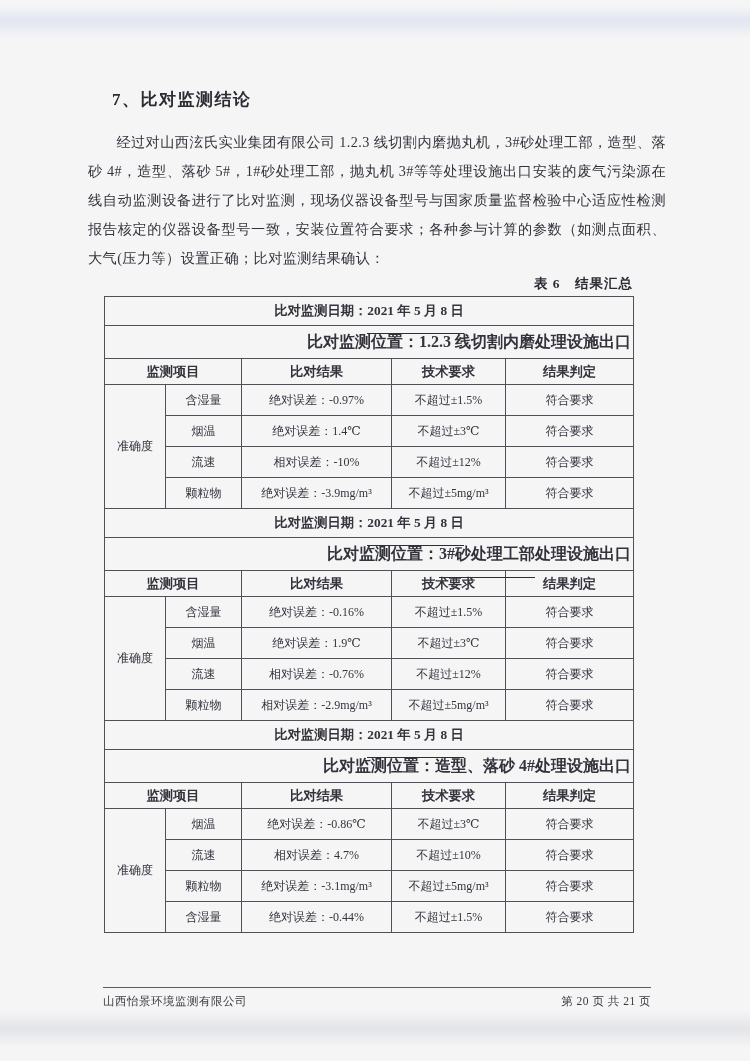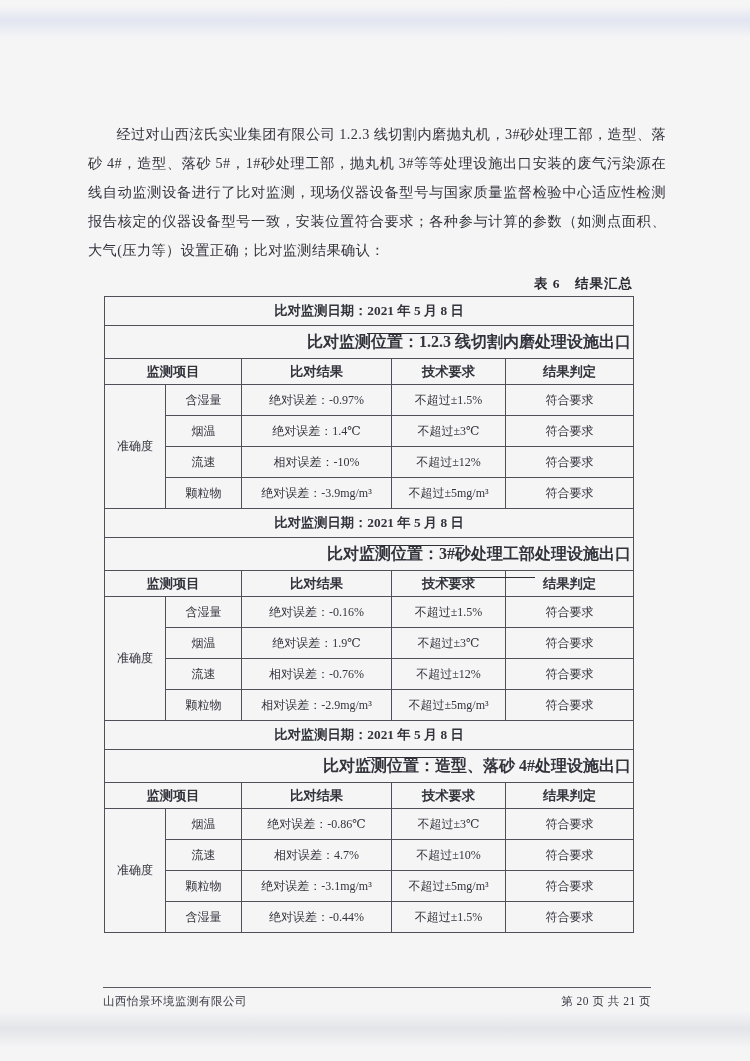--- a/index.html
+++ b/index.html
@@ -23,21 +23,21 @@
   .band-bottom {
     position:absolute; top:1010px; left:0; width:750px; height:38px;
     background:linear-gradient(180deg, rgba(196,198,208,0) 0%, rgba(196,198,208,0.35) 50%, rgba(196,198,208,0) 100%);
   }
   .title {
     position:absolute; top:88px; left:112px;
     font-size:17px; font-weight:bold; letter-spacing:1.5px;
     color:#2b2b33;
   }
   .body-par {
-    position:absolute; top:120px; left:88px; width:578px;
+    position:absolute; top:128px; left:88px; width:578px;
     font-size:14.2px; line-height:29px;
     text-align:justify; text-indent:2em;
     letter-spacing:0.4px;
     color:#33333c;
   }
   .caption {
     position:absolute; top:275px; left:104px; width:529px;
     text-align:right; font-weight:bold; font-size:13.5px;
     letter-spacing:1px; color:#2b2b33;
   }
@@ -68,20 +68,21 @@
   }
 </style>
 </head>
 <body>
 
 <div class="page">
 
   <div class="band-top"></div>
   <div class="band-bottom"></div>
 
+  <h1 class="title">7、比对监测结论</h1>
 
   <p class="body-par">经过对山西泫氏实业集团有限公司 1.2.3 线切割内磨抛丸机，3#砂处理工部，造型、落砂 4#，造型、落砂 5#，1#砂处理工部，抛丸机 3#等等处理设施出口安装的废气污染源在线自动监测设备进行了比对监测，现场仪器设备型号与国家质量监督检验中心适应性检测报告核定的仪器设备型号一致，安装位置符合要求；各种参与计算的参数（如测点面积、大气(压力等）设置正确；比对监测结果确认：</p>
 
   <div class="caption">表 6　结果汇总</div>
 
   <table class="rtable">
     <colgroup>
       <col style="width:61px">
         <col style="width:76px">
         <col style="width:150px">

